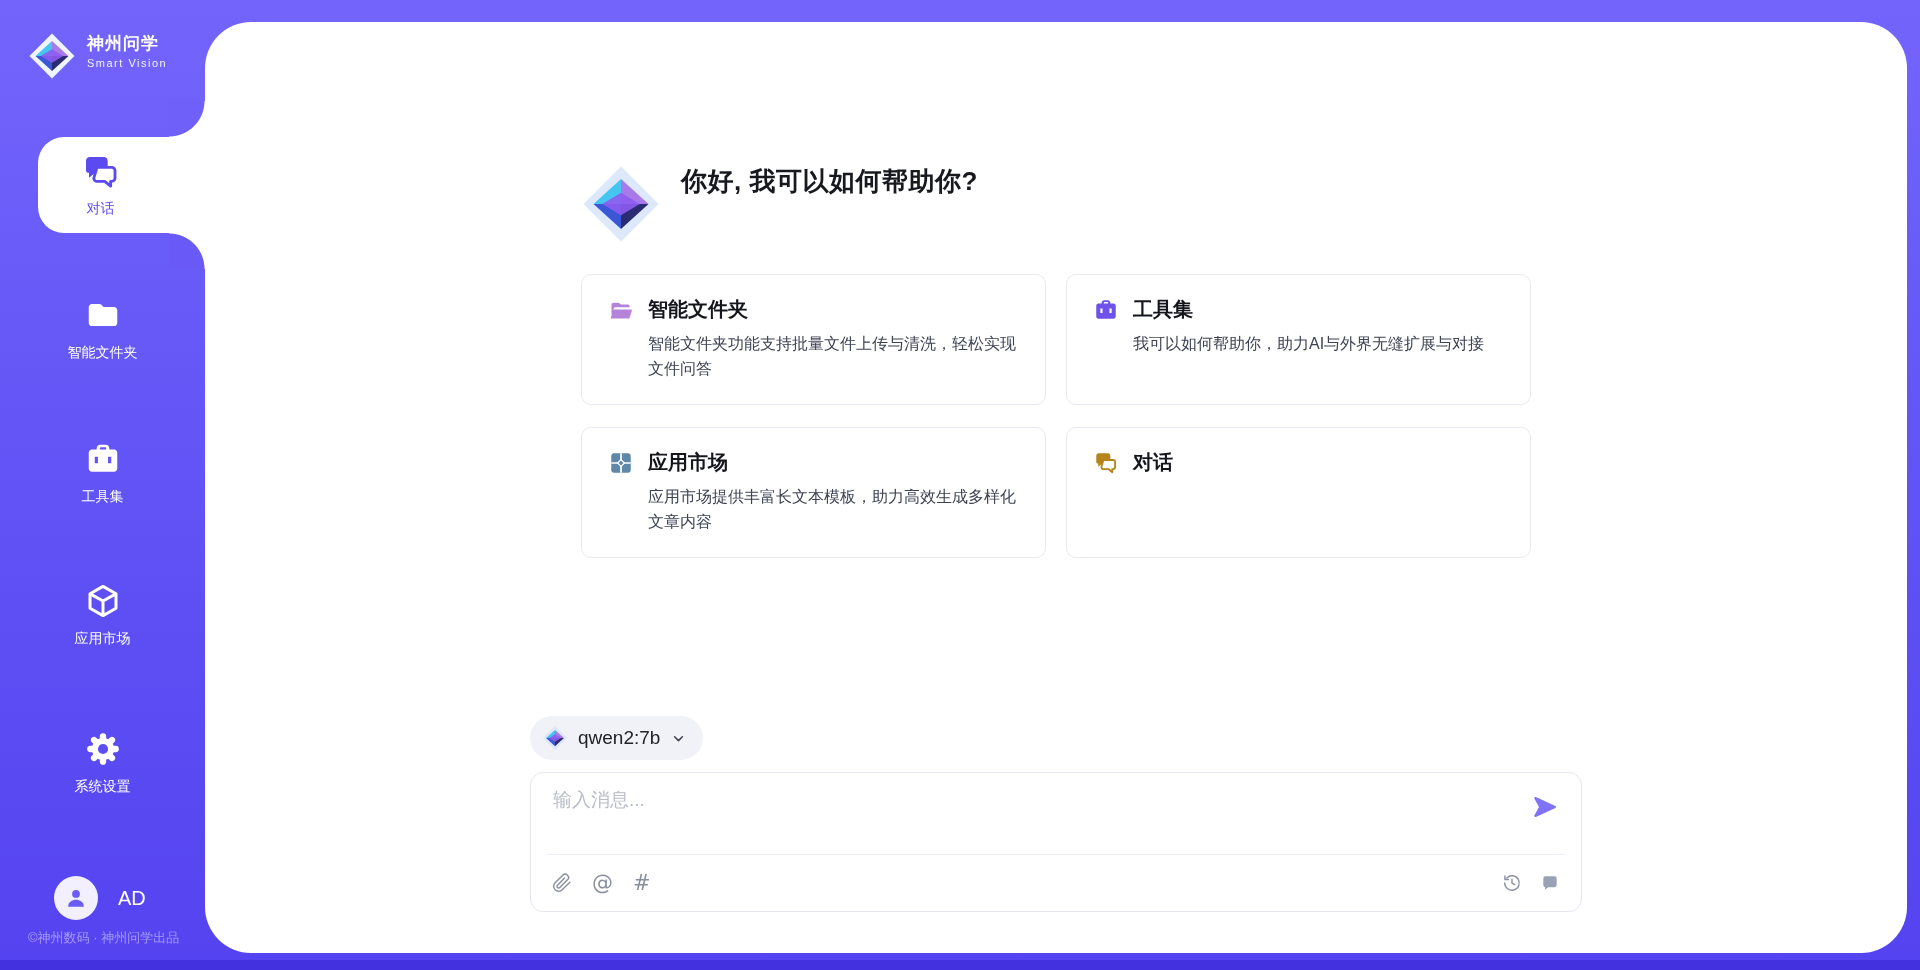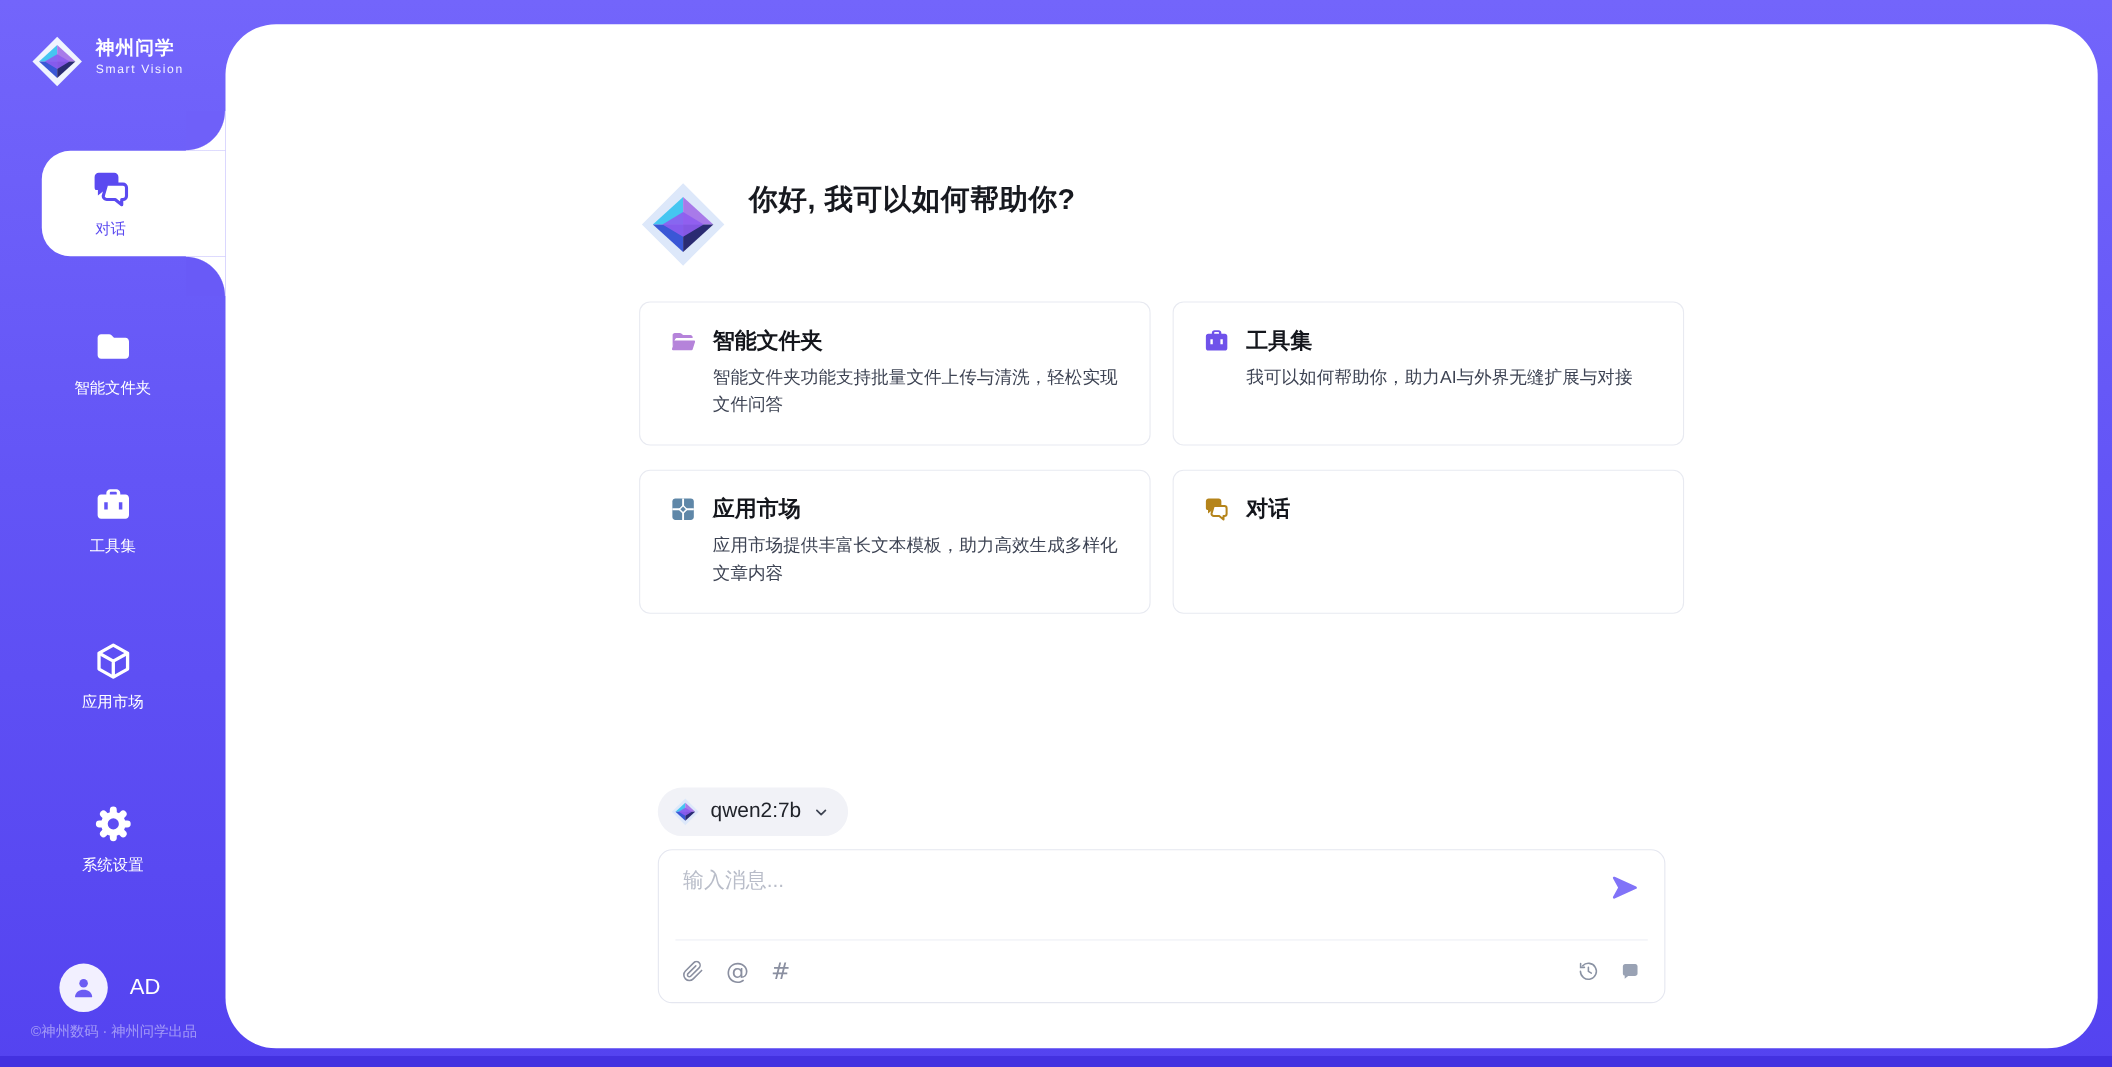--- a/index.html
+++ b/index.html
@@ -78,21 +78,21 @@
   .card-head { display:flex; align-items:center; gap:14px; }
   .card-icon { width:26px; height:26px; flex:0 0 auto; }
   .ic-folder-open { color:#b583da; }
   .ic-briefcase   { color:#6f52ea; }
   .ic-grid        { color:#5f87a8; }
   .ic-chat        { color:#b5841a; }
   .card-title { font-size:20px; font-weight:700; color:#14161c; }
   .card-desc { margin:9px 0 0 40px; font-size:16px; color:#3d4353; line-height:1.55; }
 
   
-  .bottom-area { width:916px; margin-top:158px; }
+  .bottom-area { width:1052px; margin-top:158px; }
   .model-pill {
     display:inline-flex; align-items:center; gap:10px; height:44px;
     padding:0 16px 0 12px; background:#f1f2f7; border-radius:22px; cursor:pointer;
   }
   .model-pill .logo-diamond { width:26px; height:26px; --outer:#dde8fa; }
   .model-label { font-size:19px; color:#20232a; font-weight:500; }
   .model-chevron { width:17px; height:17px; color:#3f4553; }
 
   .composer {
     position:relative; margin-top:12px; height:140px; background:#ffffff;

